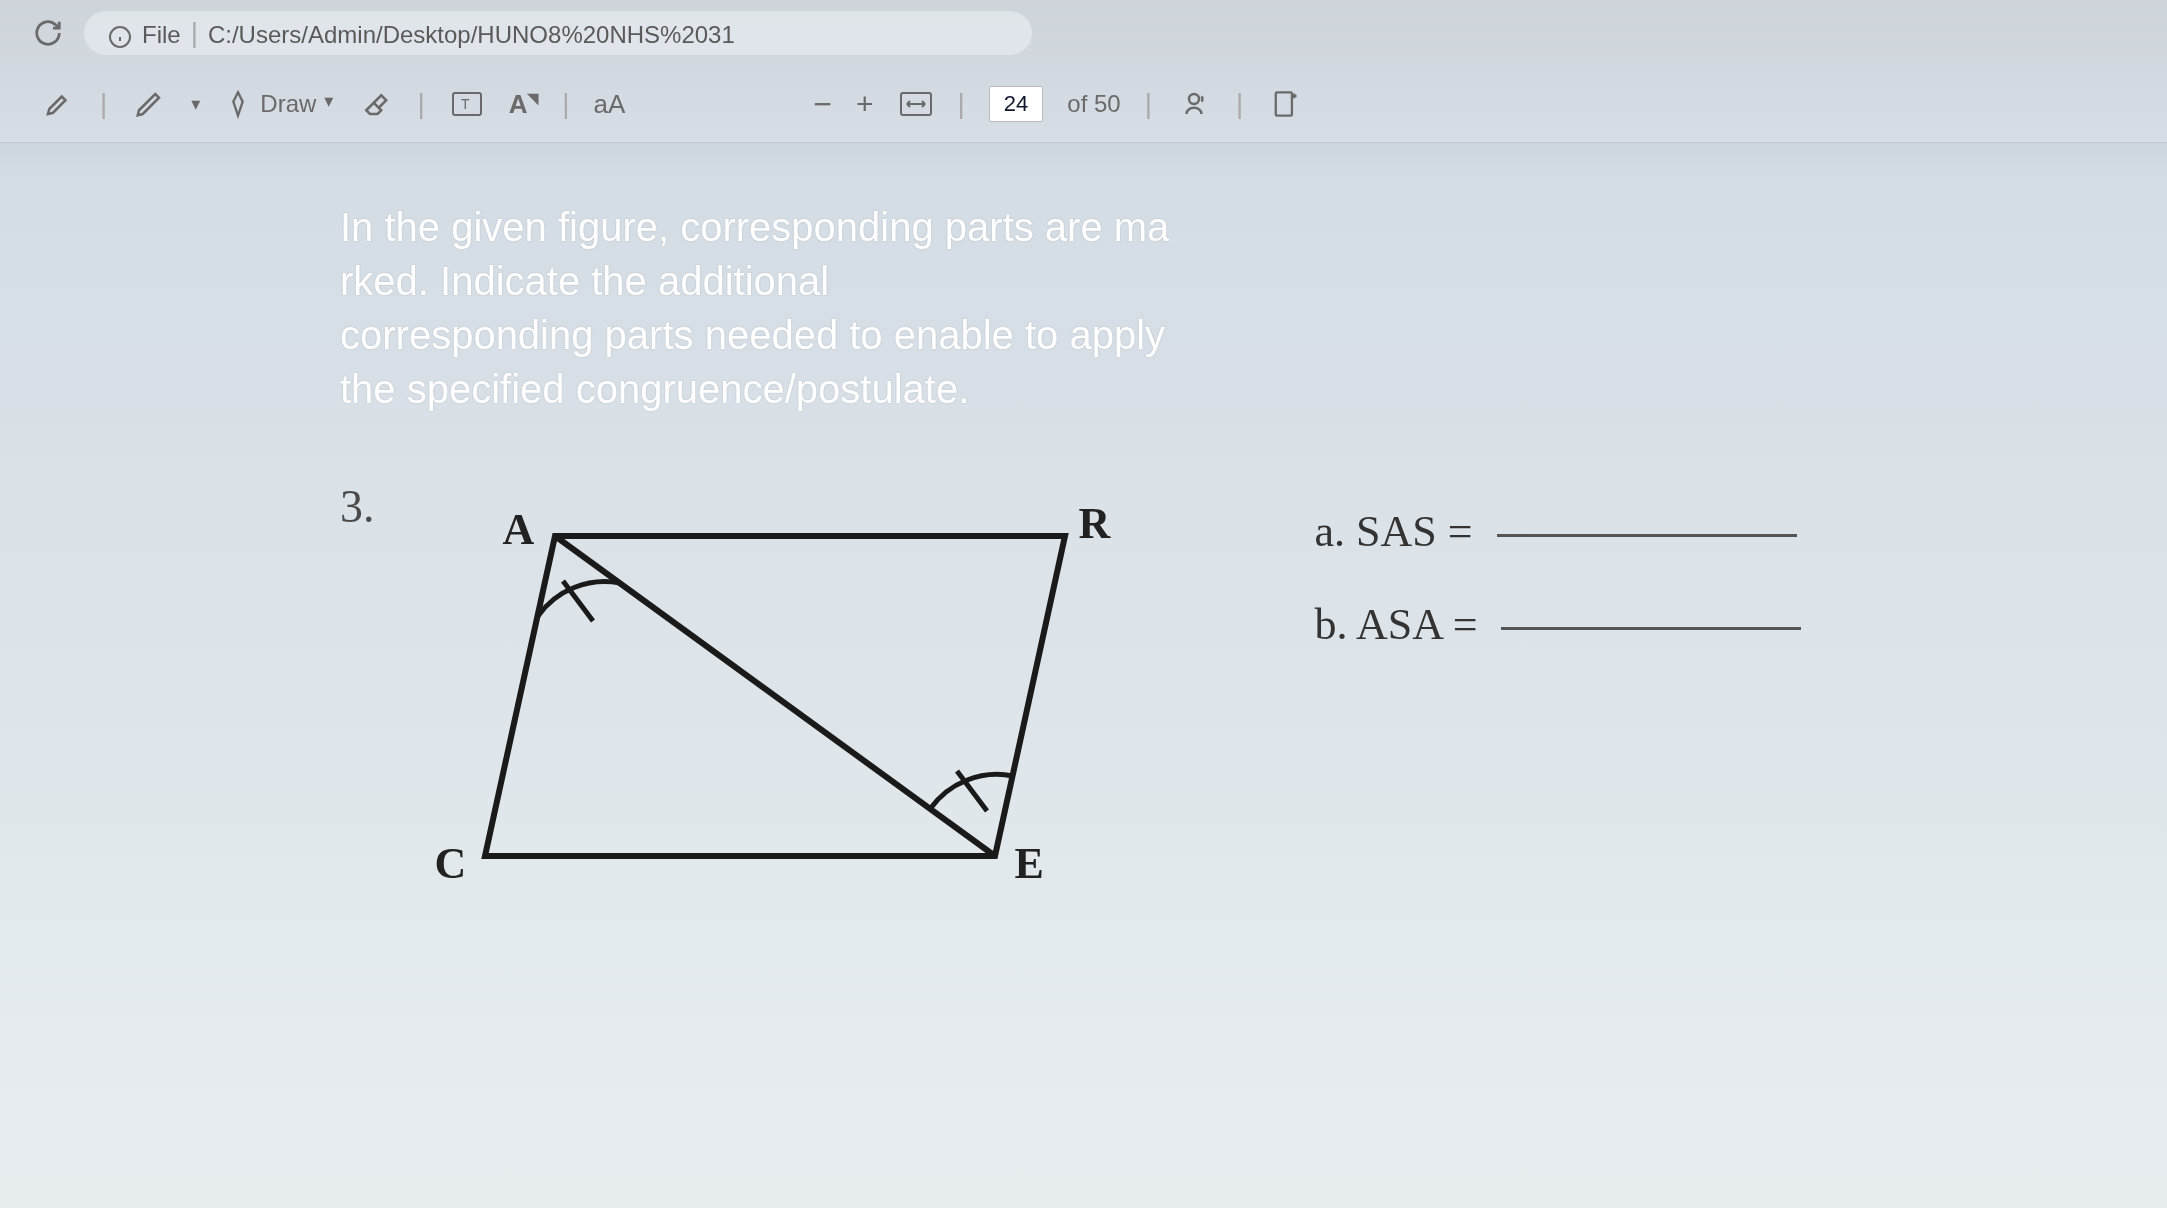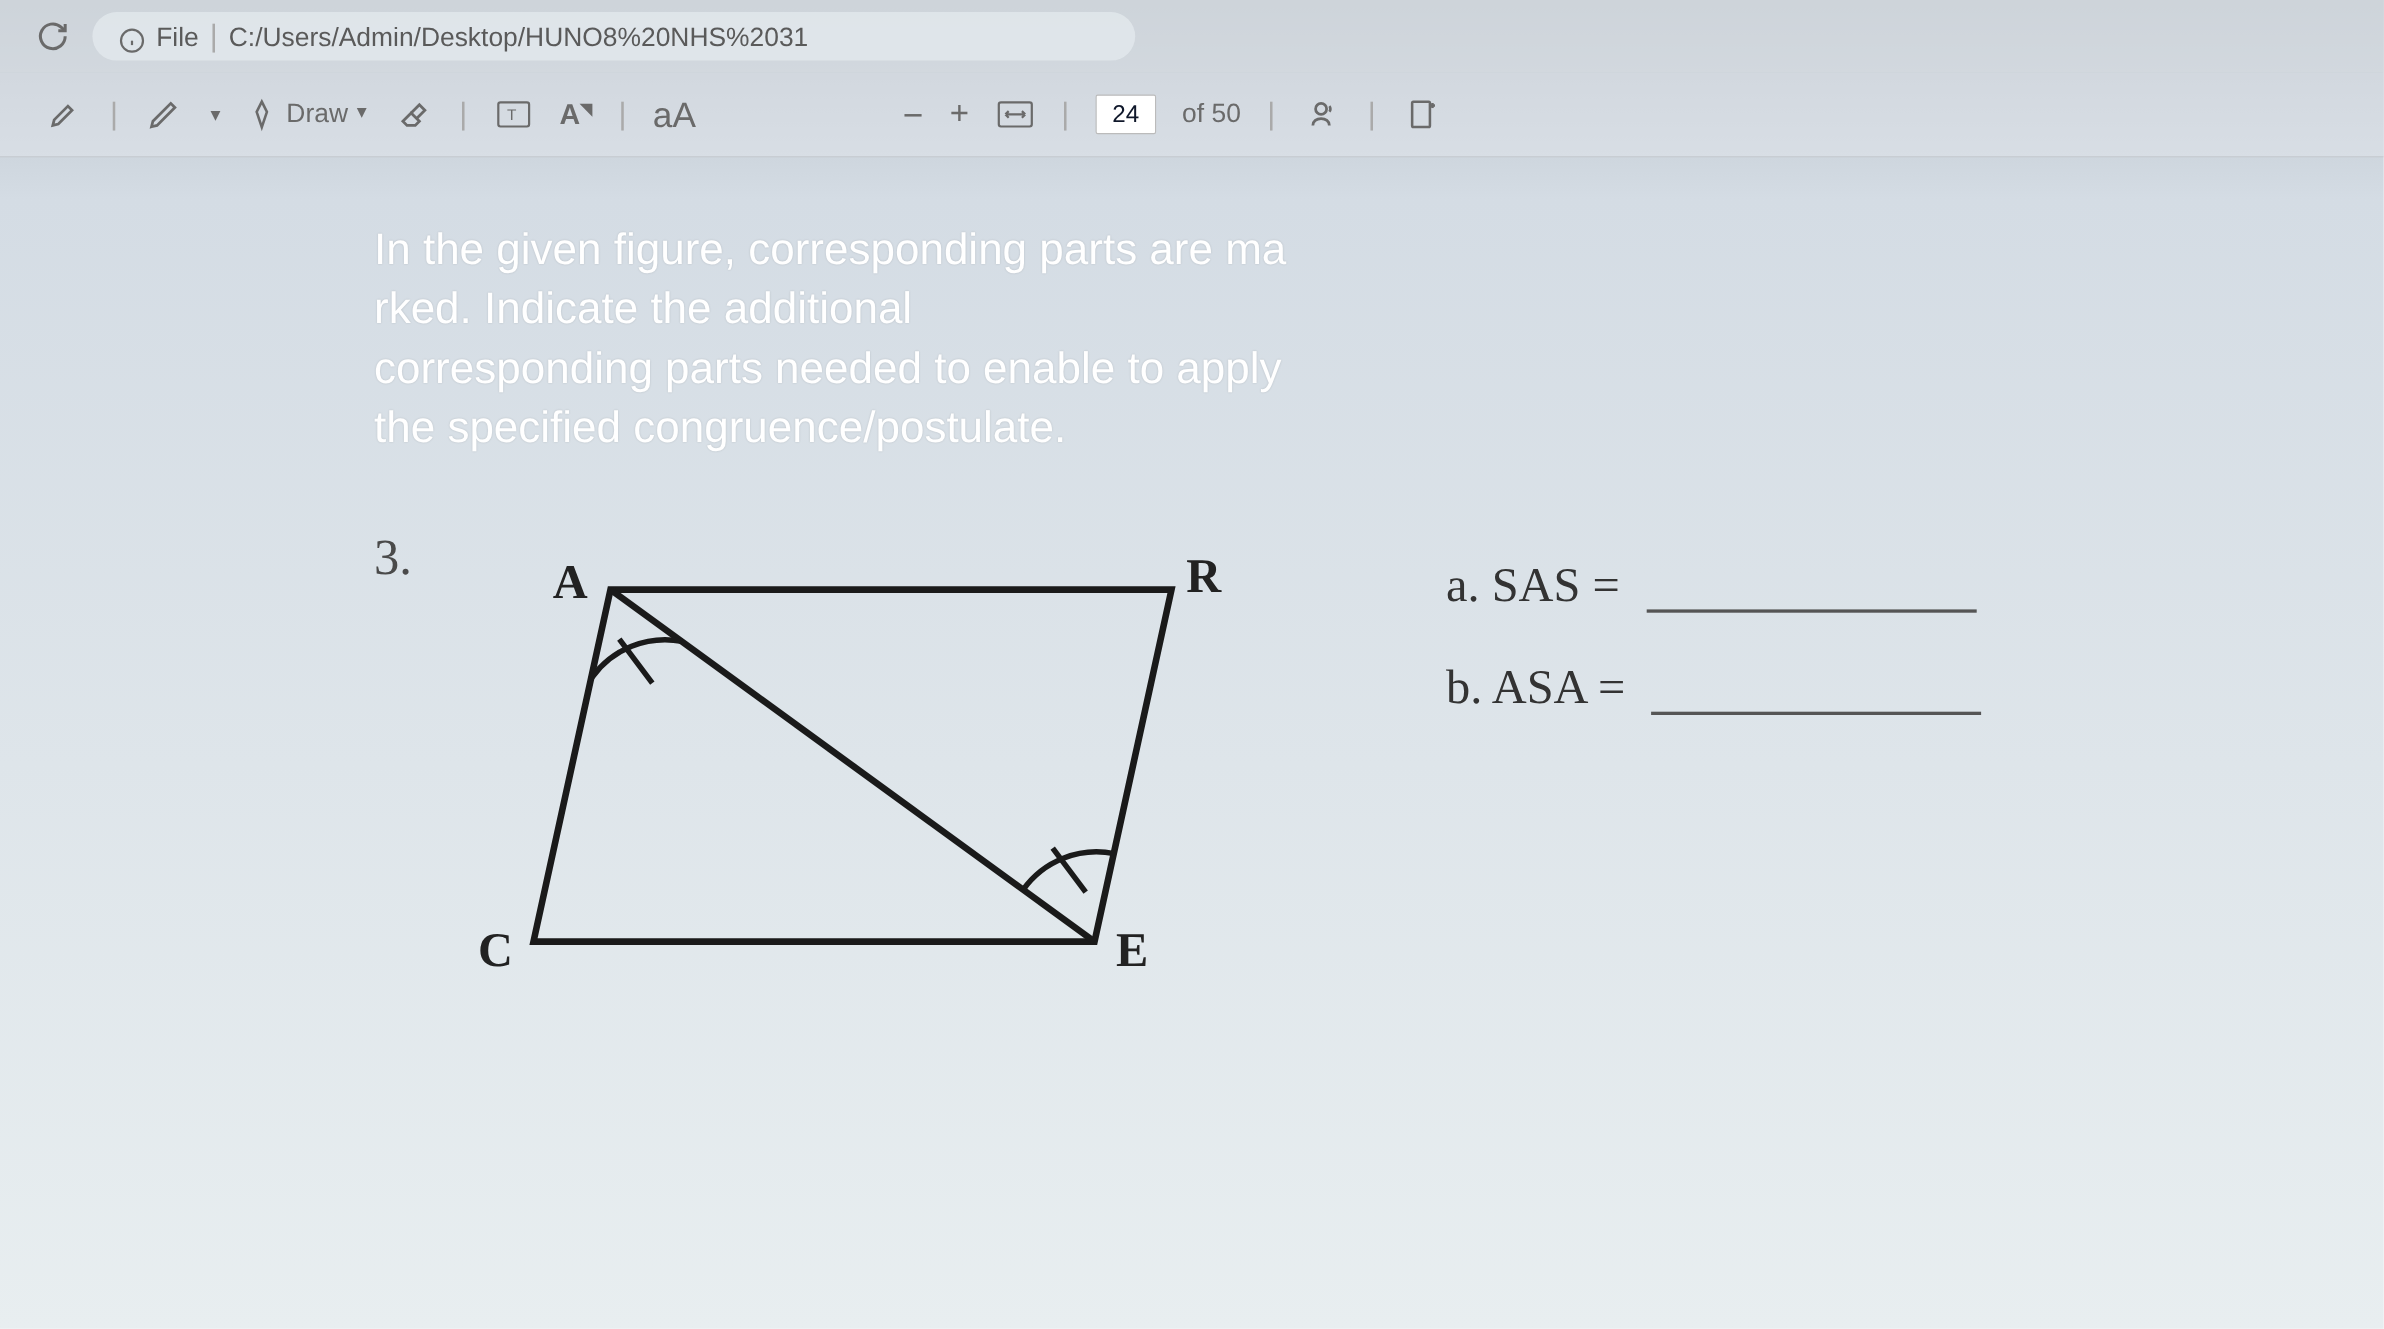--- a/index.html
+++ b/index.html
@@ -9,21 +9,21 @@
 .tb-icon{display:inline-flex;align-items:center;justify-content:center;width:36px;height:36px;color:#6a6a6a}
 .sep{color:#aaa;font-size:28px}
 .page-box{background:#fff;border:1px solid #bbb;padding:4px 14px;font-size:22px;color:#0f172a;border-radius:2px}
 .content{position:absolute;left:340px;top:200px;right:40px;color:#333}
 .overlay-text{font-size:40px;font-weight:500;color:#fff;line-height:1.35;text-shadow:0 0 2px rgba(0,0,0,.15);max-width:1200px;margin-bottom:60px}
 .qrow{display:flex;align-items:flex-start;gap:50px}
 .qnum{font-family:Georgia,'Times New Roman',serif;font-size:46px;color:#4a4a4a;margin-top:4px}
 .figwrap{position:relative;width:720px;height:460px}
 .vlabel{position:absolute;font-family:Georgia,'Times New Roman',serif;font-weight:bold;font-size:44px;color:#222}
 .answers{font-family:Georgia,'Times New Roman',serif;font-size:44px;color:#333;margin-left:120px;margin-top:30px}
-.answers .row{margin-bottom:42px;display:flex;align-items:flex-end;gap:14px}
+.answers .row{margin-bottom:42px;display:flex;align-items:center;gap:14px}
 .blank{display:inline-block;border-bottom:3px solid #555;width:300px;height:8px;margin-left:10px}
 svg{overflow:visible}
 </style>
 </head>
 <body>
 
 <div class="browser-bar">
   <span class="tb-icon">
     <svg width="30" height="30" viewBox="0 0 24 24" fill="none" stroke="#6a6a6a" stroke-width="2.2">
         <path d="M21 12a9 9 0 1 1-3-6.7L21 8"></path>
@@ -70,21 +70,21 @@
   </span>
   <span class="sep">|</span>
   <span class="tb-icon">
     <svg width="32" height="26" viewBox="0 0 32 26" fill="none" stroke="#6a6a6a" stroke-width="2">
         <rect x="2" y="2" width="28" height="22" rx="2"></rect>
         <text x="10" y="18" font-size="14" fill="#6a6a6a" stroke="none">T</text>
       </svg>
   </span>
   <span style="font-size:26px;font-weight:bold"><span>A</span><sup style="font-size:14px">◥</sup></span>
   <span class="sep">|</span>
-  <span style="font-size:32px">aA</span>
+  <span style="font-size:26px">aA</span>
   <div style="flex:0 0 140px"></div>
   <span style="font-size:32px;font-weight:300">−</span>
   <span style="font-size:30px;font-weight:300">+</span>
   <span class="tb-icon">
     <svg width="34" height="26" viewBox="0 0 34 26" fill="none" stroke="#6a6a6a" stroke-width="2">
         <rect x="2" y="2" width="30" height="22" rx="2"></rect>
         <path d="M8 13h18M8 13l3-3M8 13l3 3M26 13l-3-3M26 13l-3 3"></path>
       </svg>
   </span>
   <span class="sep">|</span>

